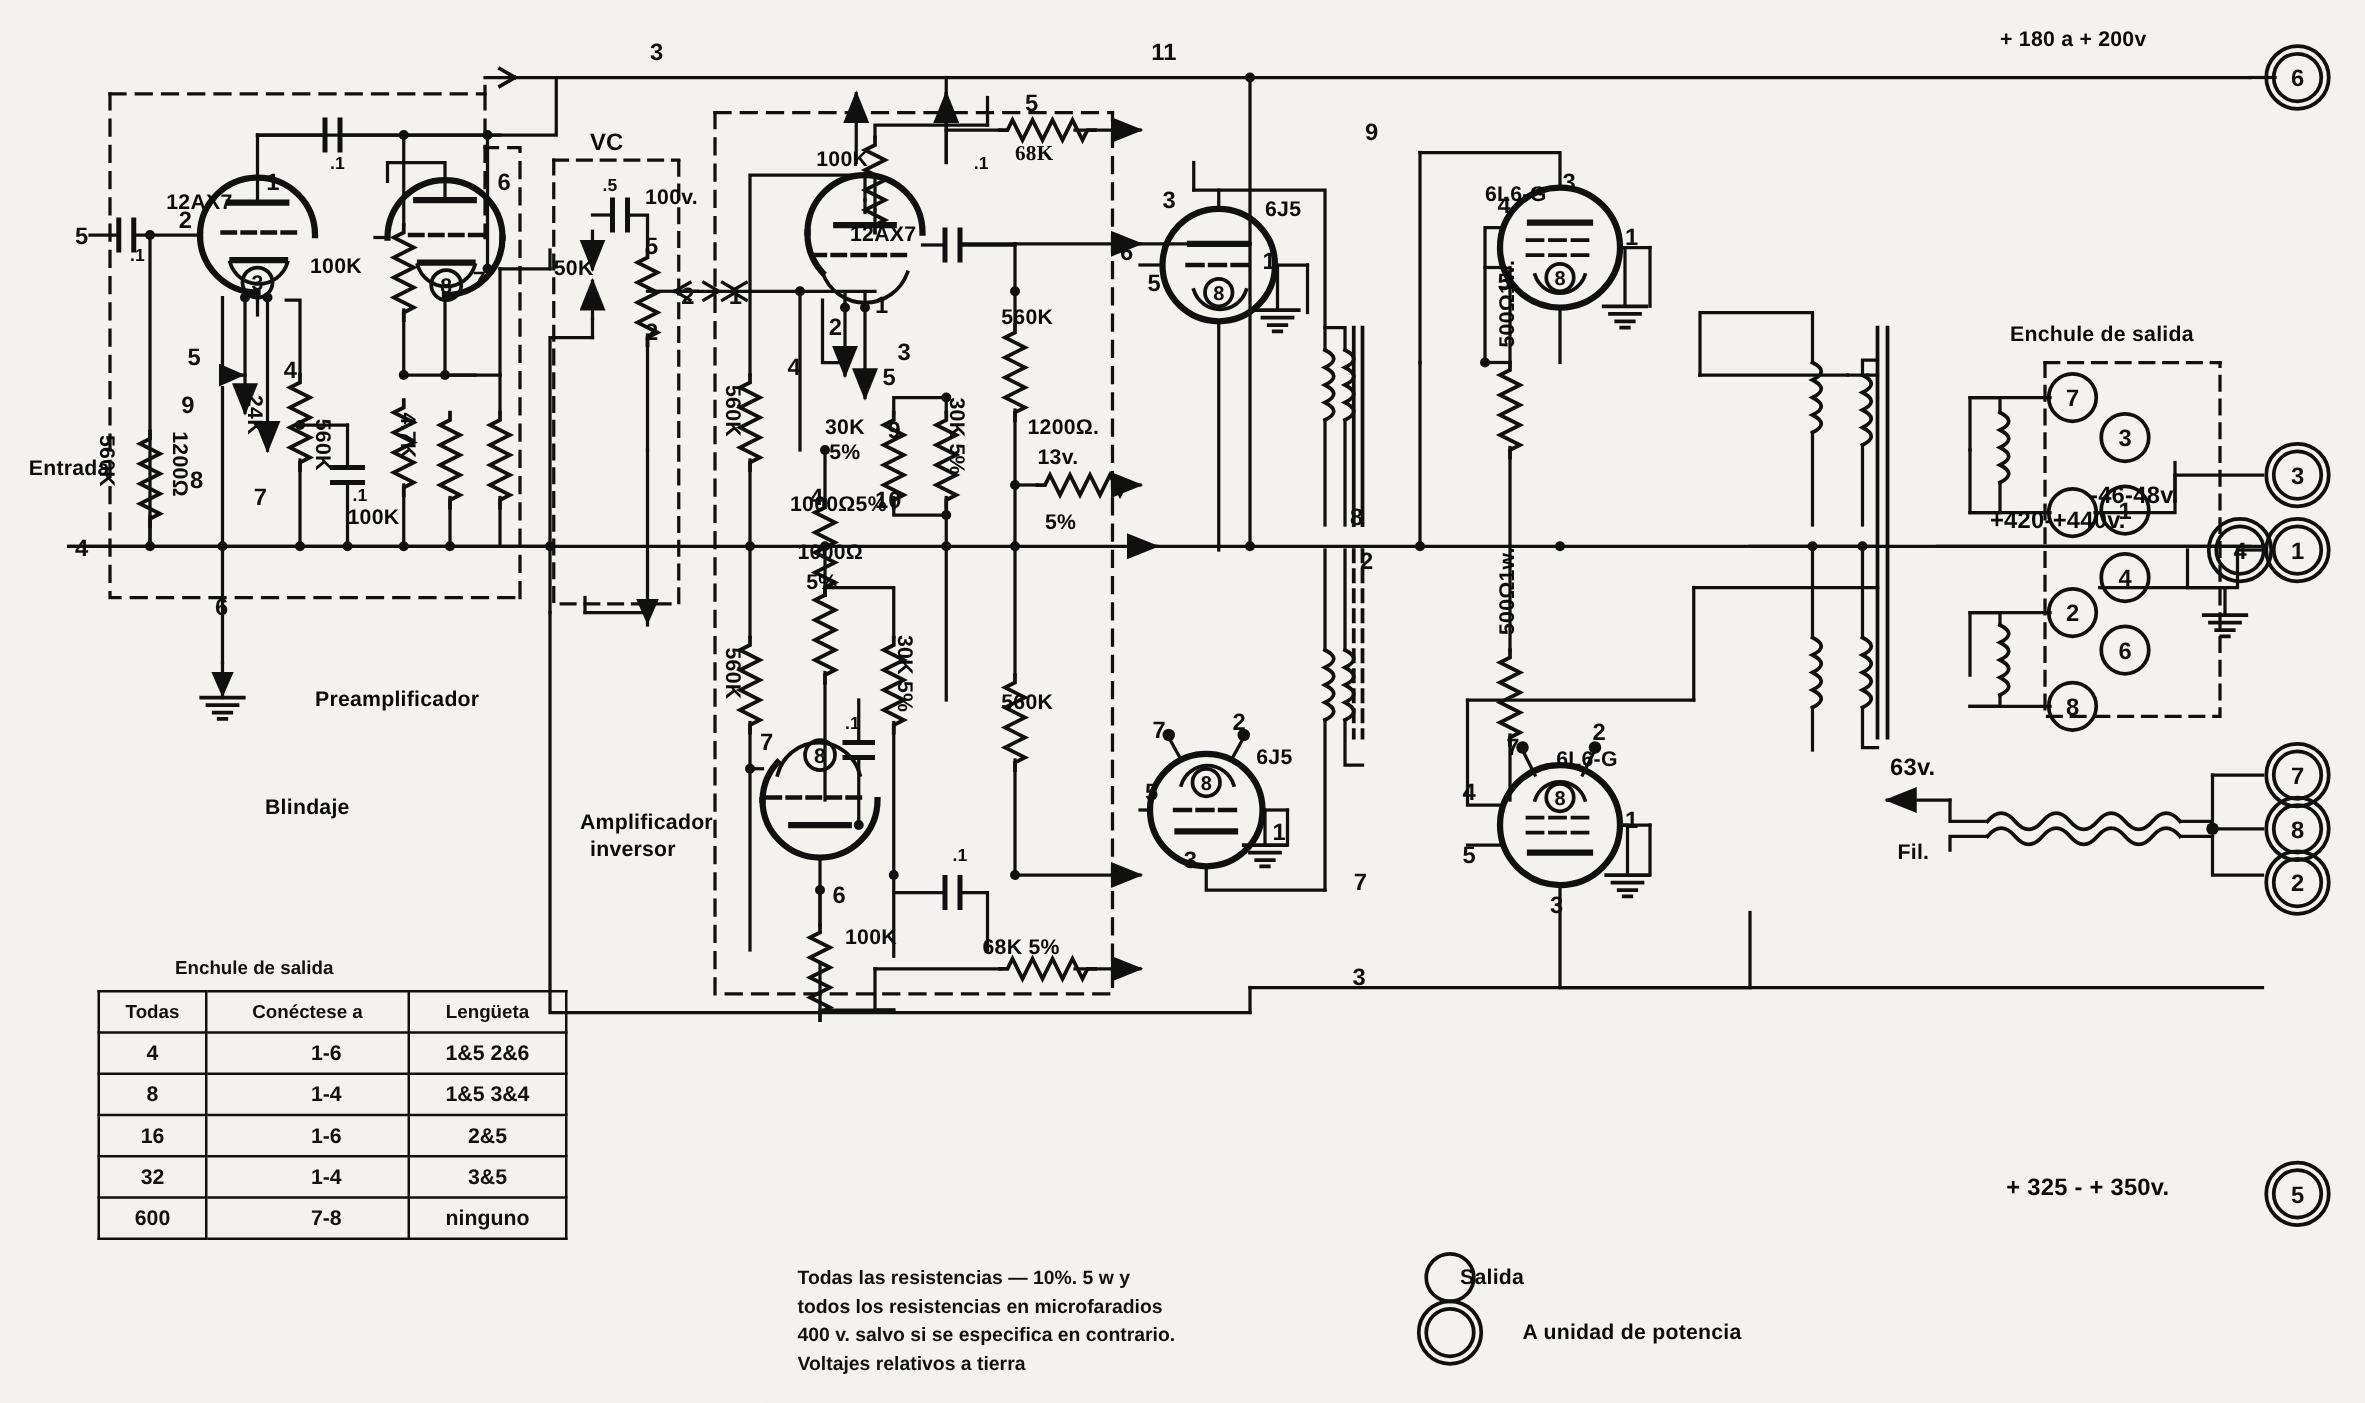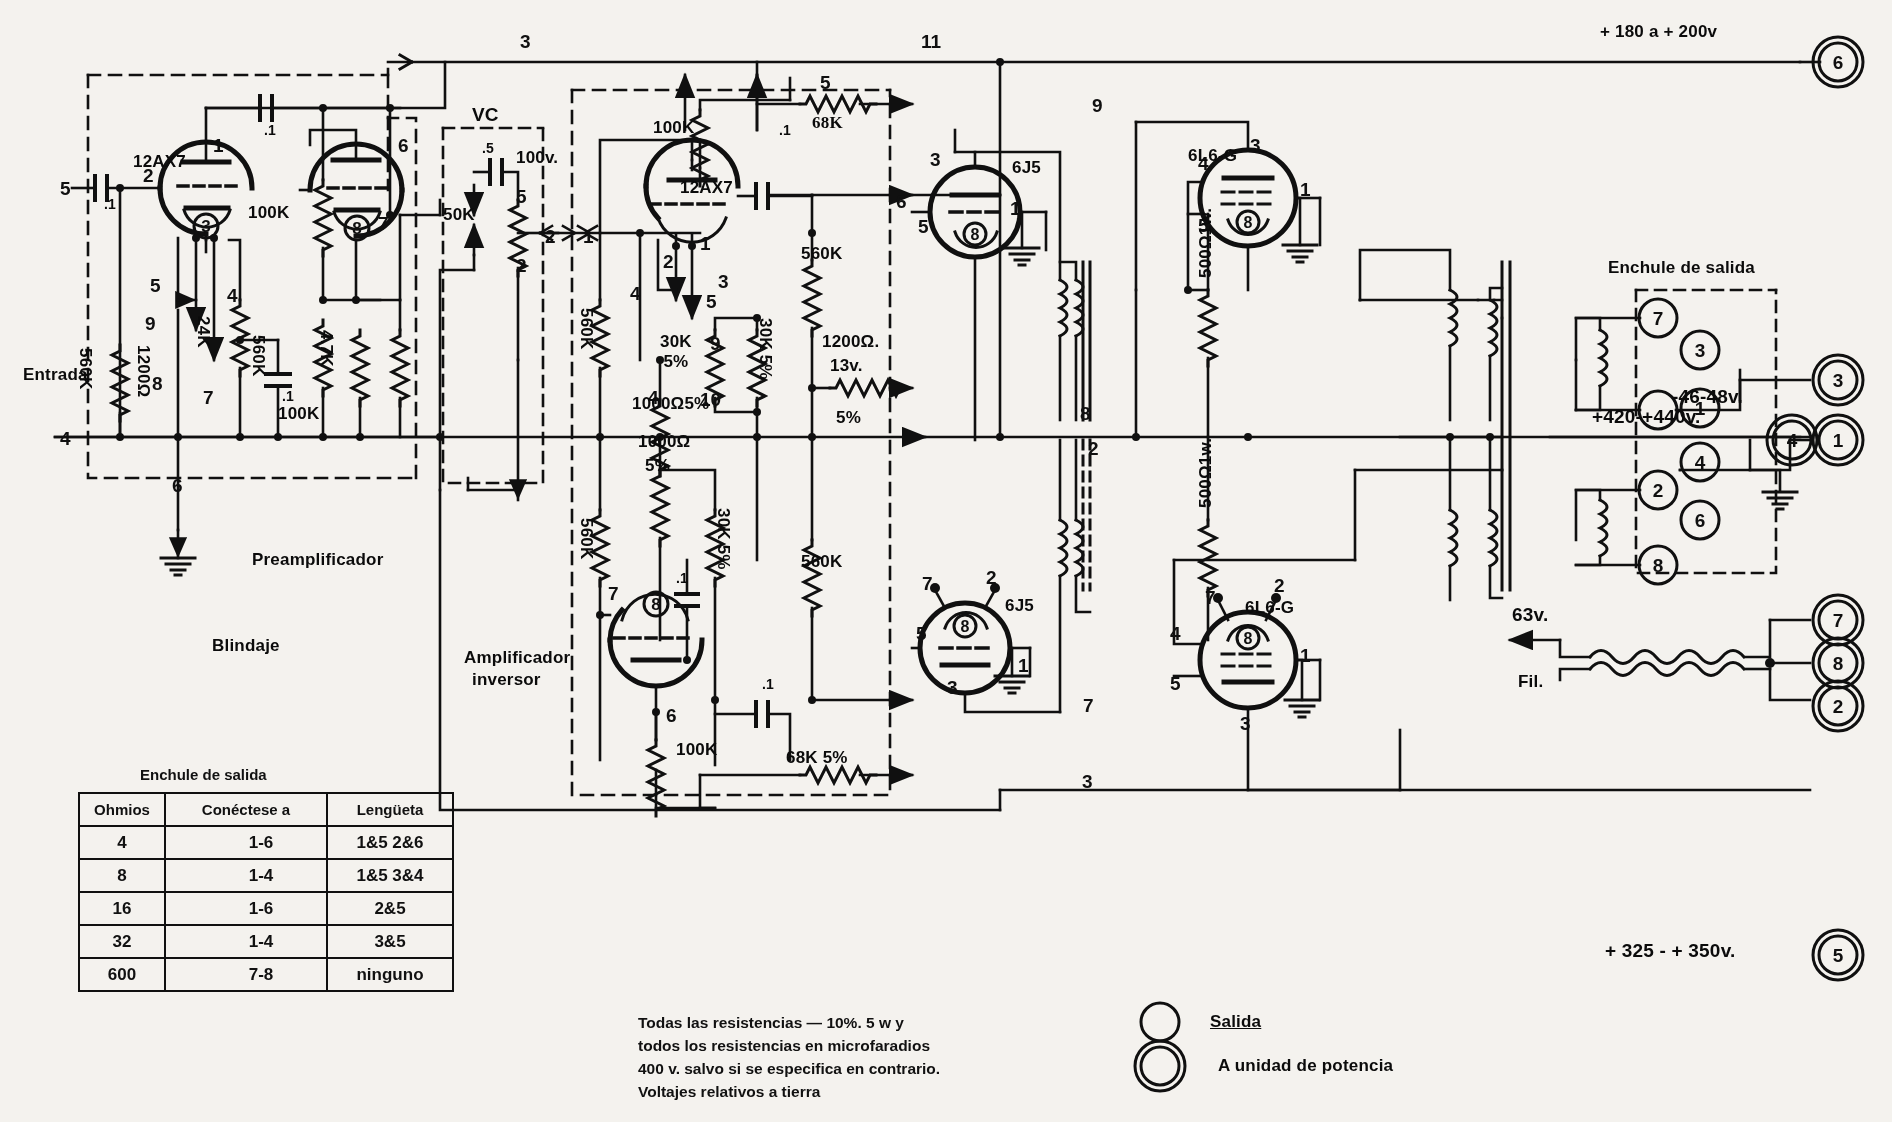--- a/index.html
+++ b/index.html
@@ -688,21 +688,21 @@
   <div class="lbl md" style="left:1600px;top:22px;">+ 180 a + 200v</div>
   <div class="lbl lg" style="left:1672px;top:386px;">-46-48v.</div>
   <div class="lbl lg" style="left:1592px;top:406px;">+420-+440v.</div>
   <div class="lbl lg" style="left:1605px;top:940px;">+ 325 - + 350v.</div>
   <div class="lbl lg" style="left:1512px;top:604px;">63v.</div>
 
   <div id="tblcap">Enchule de salida</div>
   <table id="tbl">
     <thead>
       <tr>
-        <th class="c1">Ohmios</th>
+        <th class="c1">Todas</th>
         <th class="c2">Conéctese a</th>
         <th class="c3">Lengüeta</th>
       </tr>
     </thead>
     <tbody>
       <tr>
         <td class="c1">4</td>
         <td class="c2">1-6</td>
         <td class="c3">1&amp;5 2&amp;6</td>
       </tr>
@@ -727,17 +727,17 @@
         <td class="c3">ninguno</td>
       </tr>
     </tbody>
   </table>
 
   <div class="note" style="left:638px;top:1012px;">Todas las resistencias — 10%. 5 w y</div>
   <div class="note" style="left:638px;top:1035px;">todos los resistencias en microfaradios</div>
   <div class="note" style="left:638px;top:1058px;">400 v. salvo si se especifica en contrario.</div>
   <div class="note" style="left:638px;top:1081px;">Voltajes relativos a tierra</div>
 
-  <div class="lbl md" style="left:1210px;top:1012px;text-decoration:underline;">Salida</div>
+  <div class="lbl md" style="left:1168px;top:1012px;">Salida</div>
   <div class="lbl md" style="left:1218px;top:1056px;">A unidad de potencia</div>
 
   </div>
 </div>
 
 </body></html>

